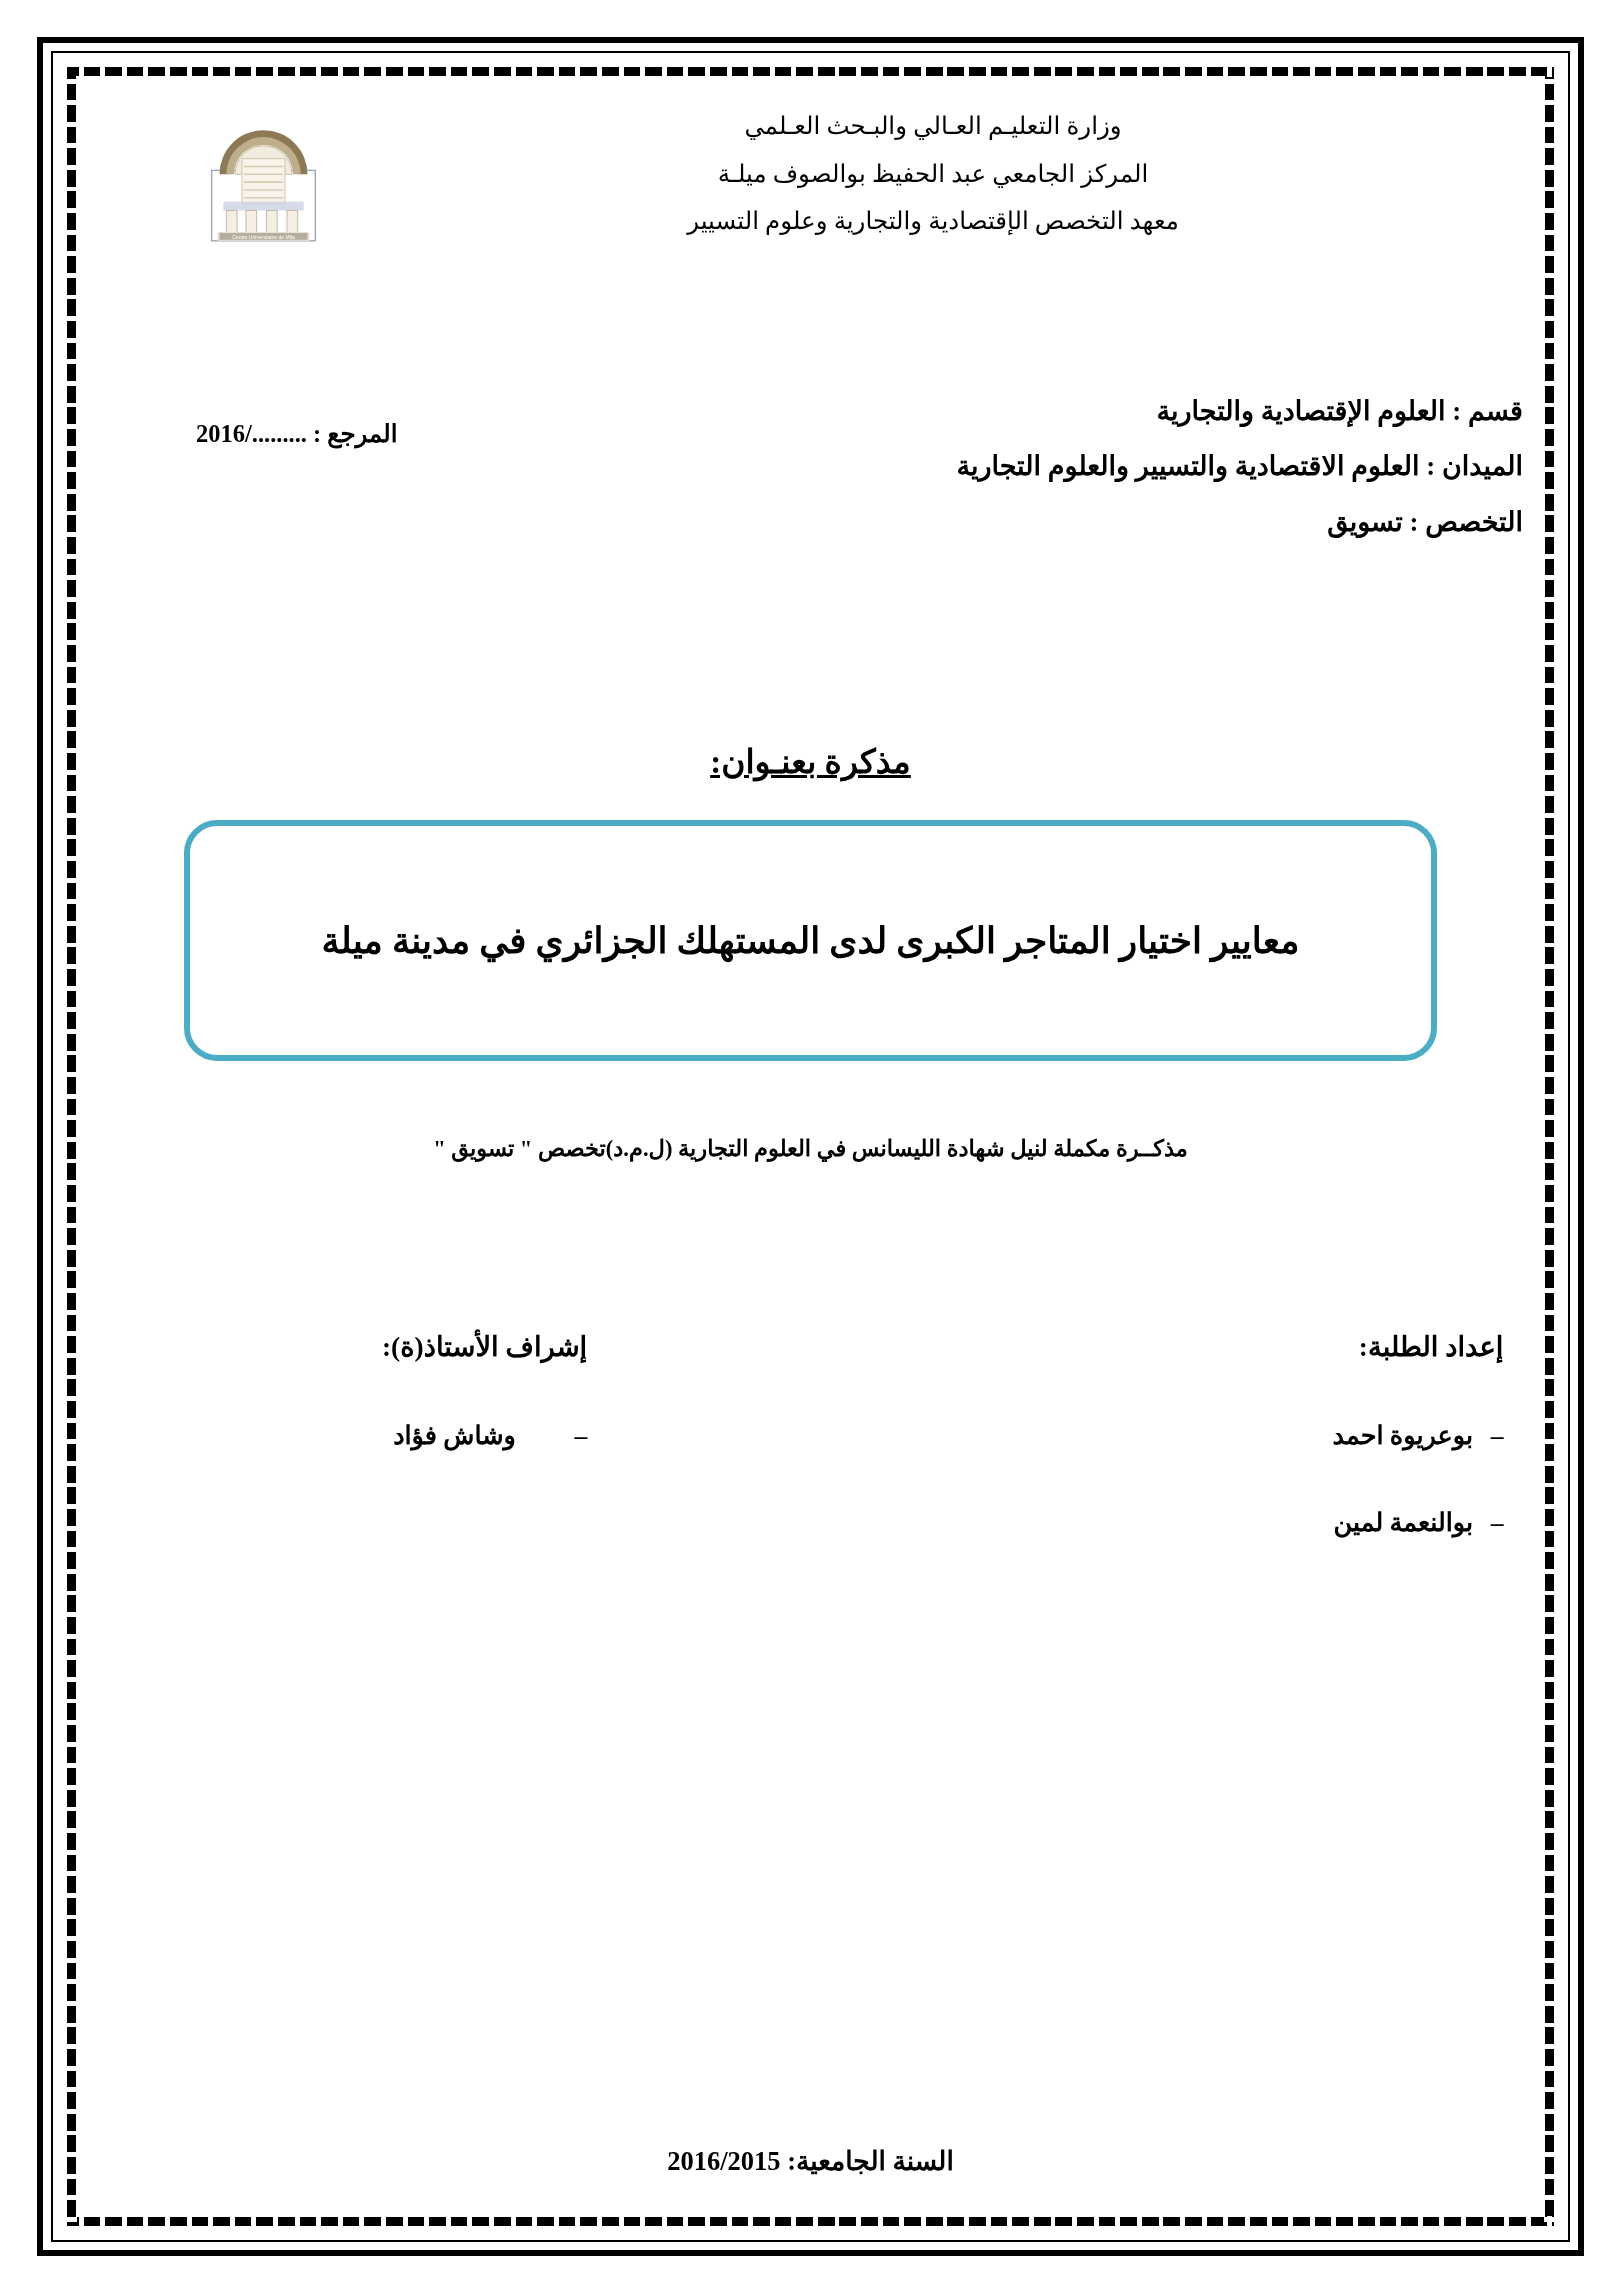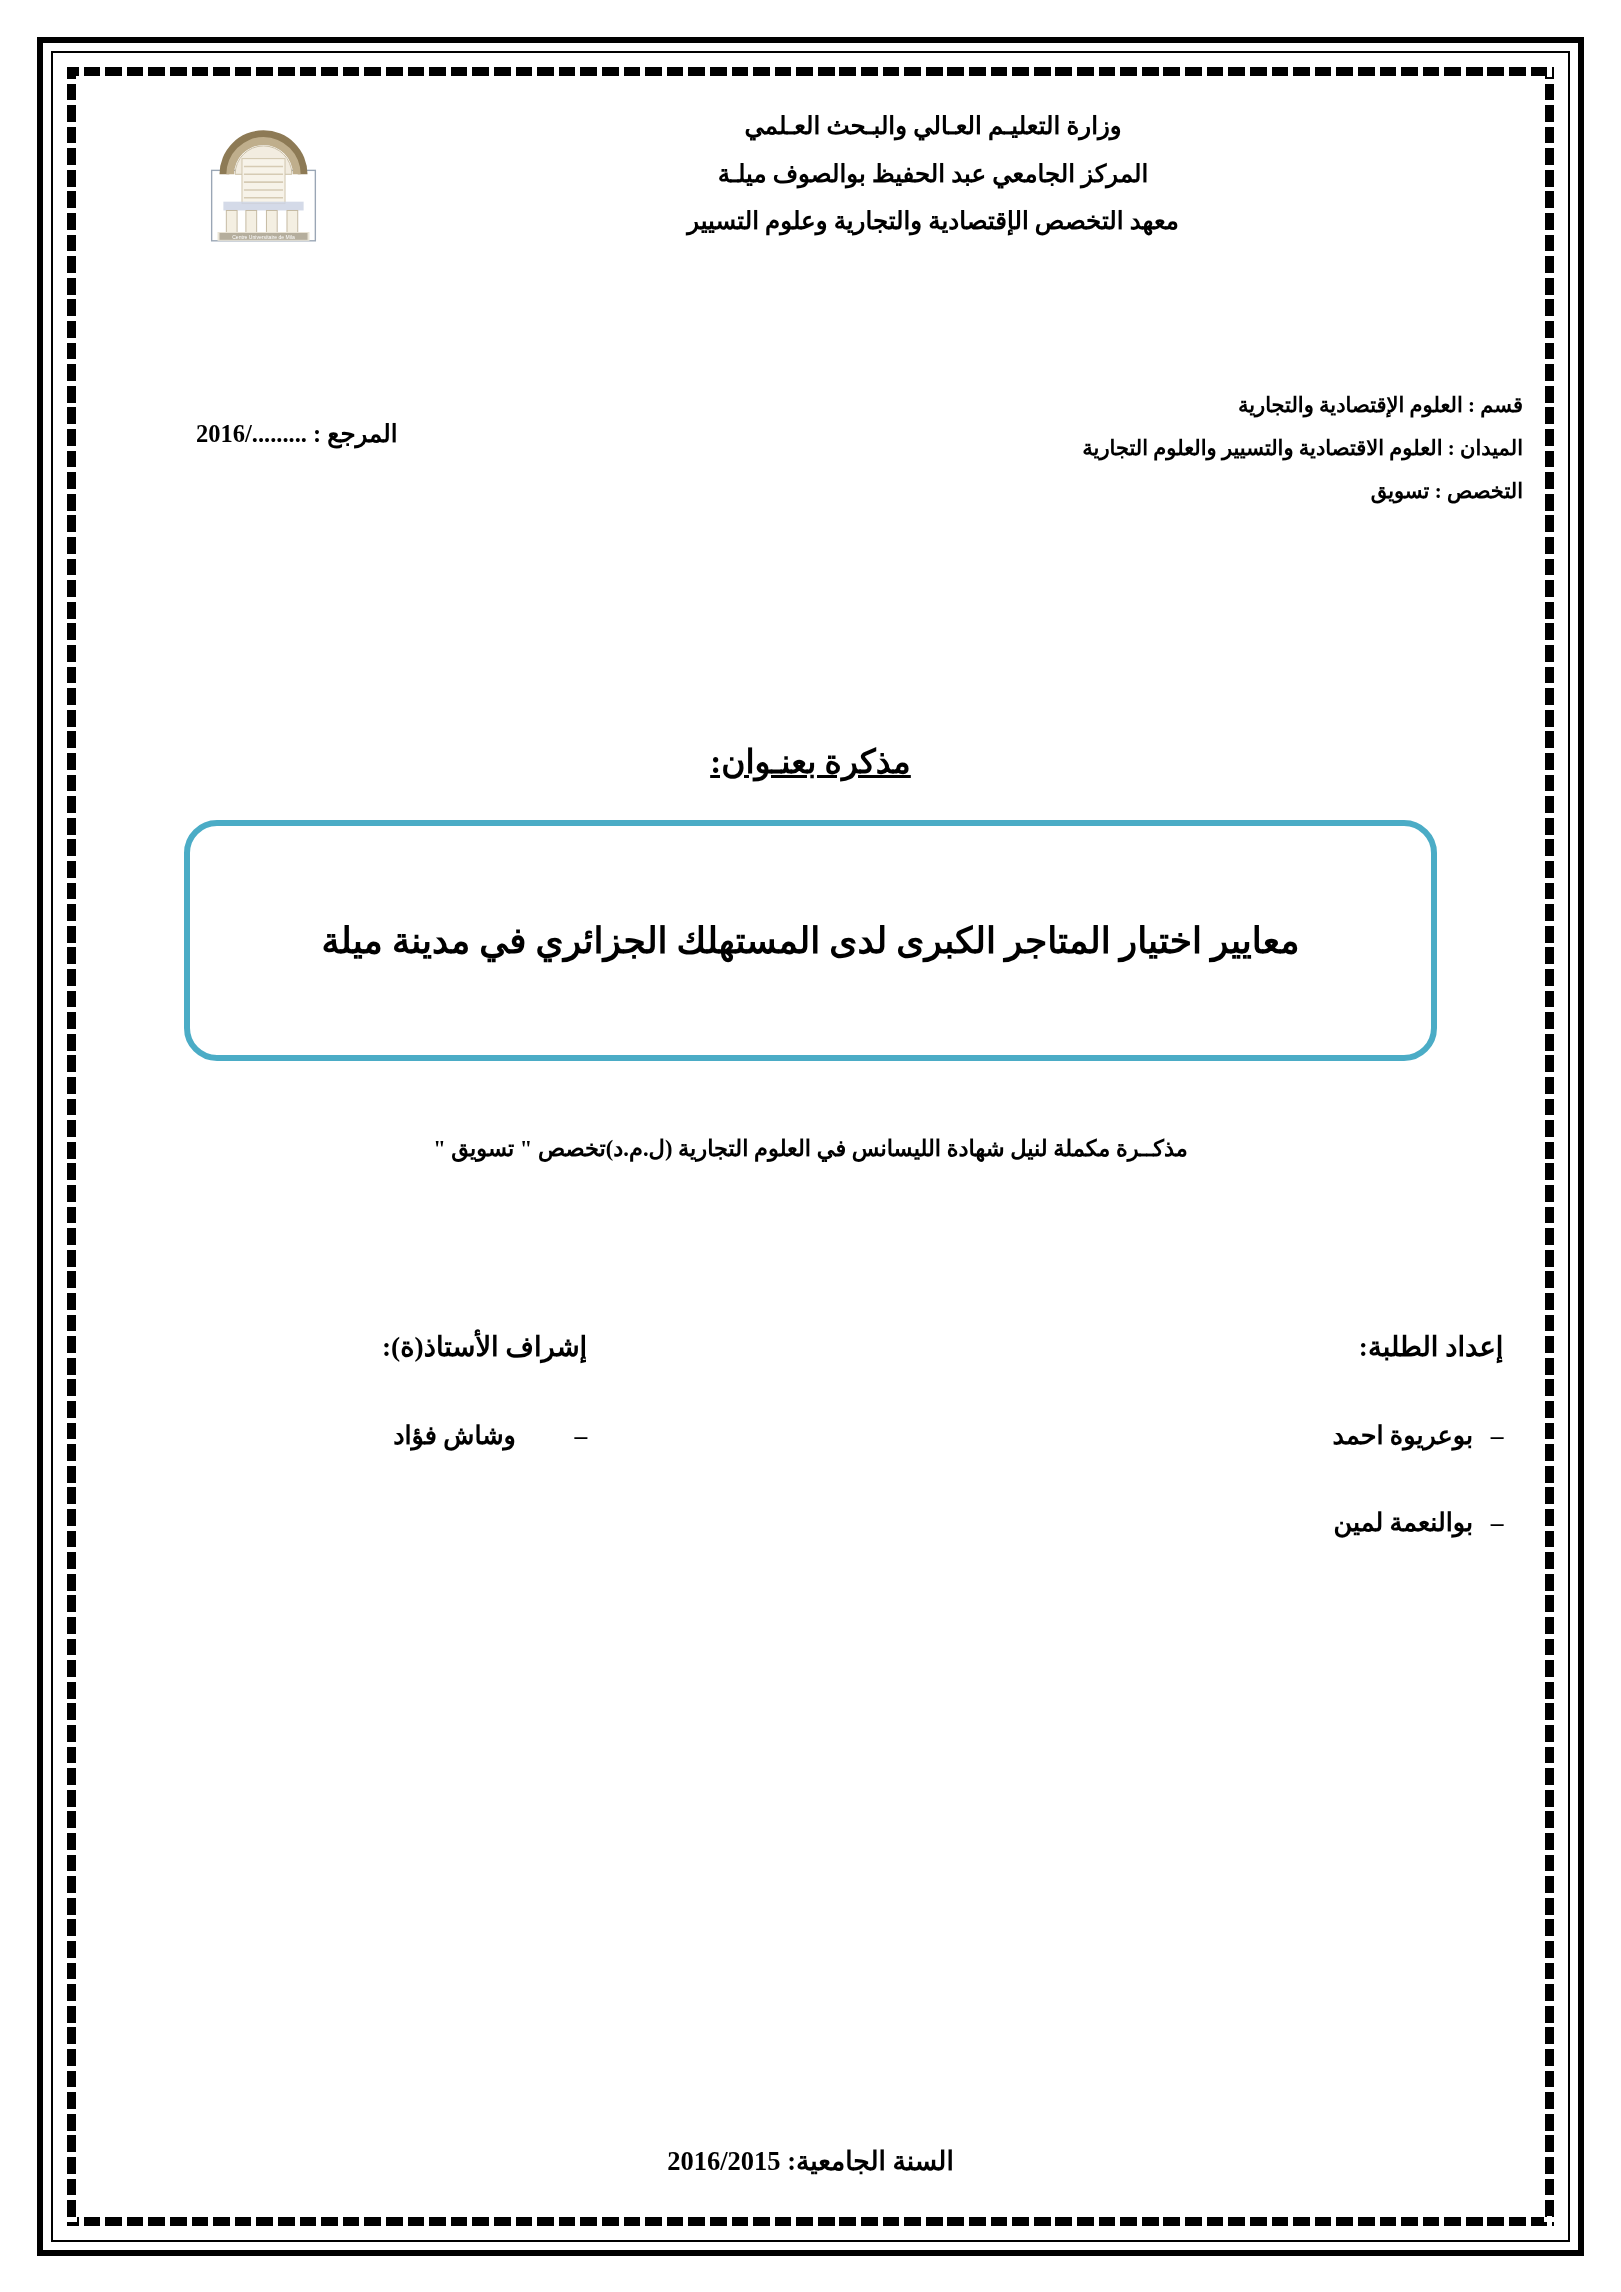--- a/index.html
+++ b/index.html
@@ -114,21 +114,21 @@
     height: 225px;
   }
   .header-lines {
     position: absolute;
     right: 0;
     left: 245px;
     top: 7.8px;
     text-align: center;
   }
   .header-lines .hl {
-    font-weight: bold;
+    font-weight: normal;
     font-size: 24.5px;
     line-height: 1.95;
     letter-spacing: 0.2px;
   }
 
   
   .logo {
     position: absolute;
     left: 98px;
     top: 35px;
@@ -144,21 +144,21 @@
     height: 186px;
   }
   .info-right {
     position: absolute;
     right: 0;
     top: 0;
     text-align: right;
   }
   .info-right .line {
     font-weight: bold;
-    font-size: 21px;
+    font-size: 27px;
     line-height: 2.05;
     white-space: nowrap;
   }
   .ref {
     position: absolute;
     left: 98px;
     top: 35px;
     font-weight: bold;
     font-size: 24.5px;
     white-space: nowrap;

